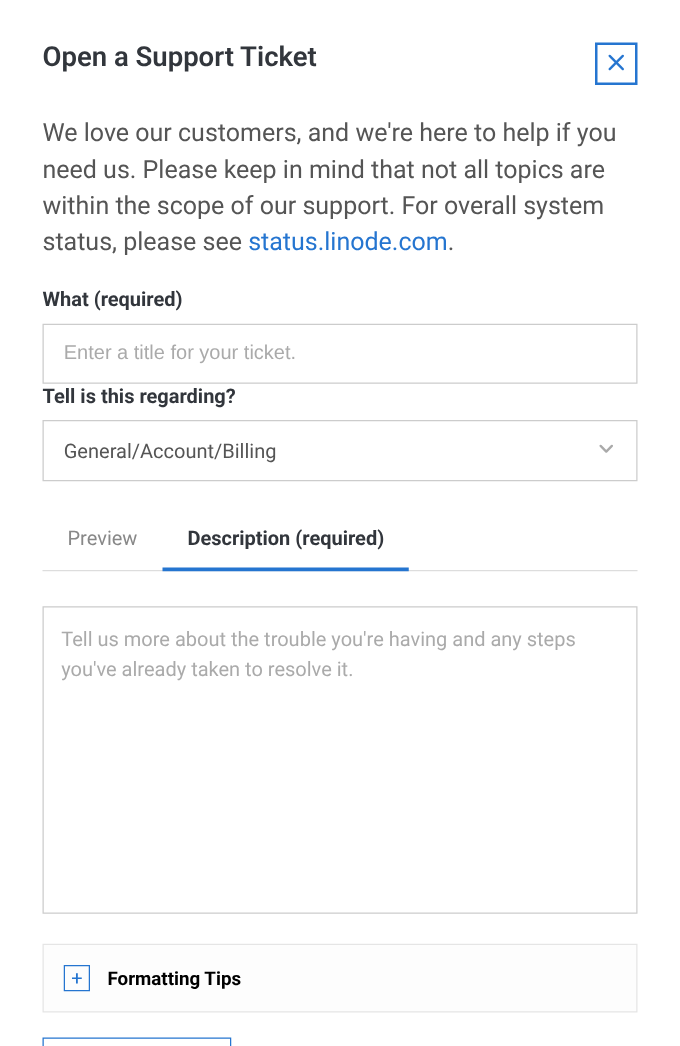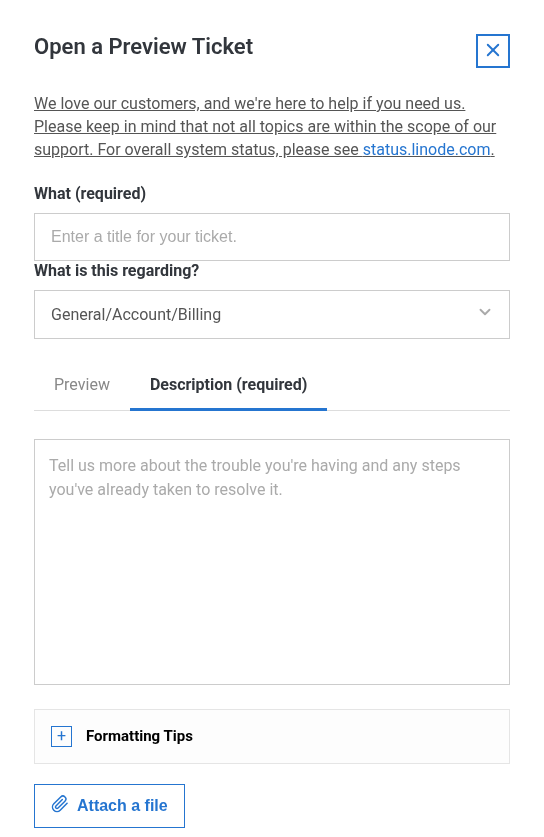--- a/index.html
+++ b/index.html
@@ -34,25 +34,24 @@
       align-items: center;
       justify-content: center;
       cursor: pointer;
       color: #2575d0;
     }
     .close-btn svg {
       width: 18px;
       height: 18px;
     }
     .intro {
-      font-size: 16px;
+      font-size: 20px;
       line-height: 1.45;
       color: #555;
       margin-bottom: 22px;
-      text-decoration: underline;
     }
     .intro a {
       color: #2575d0;
       text-decoration: none;
     }
     .field-label {
       font-size: 16px;
       font-weight: 700;
       color: #32363c;
       margin-bottom: 10px;
@@ -167,39 +166,39 @@
       width: 18px;
       height: 18px;
     }
   </style>
 </head>
 <body>
 
 
 
 <div class="header">
-  <h1 class="title">Open a Preview Ticket</h1>
+  <h1 class="title">Open a Support Ticket</h1>
   <button class="close-btn">
     <span>
       <svg viewBox="0 0 24 24" fill="none" stroke="currentColor" stroke-width="2.5" stroke-linecap="round">
         <line x1="5" y1="5" x2="19" y2="19"></line>
         <line x1="19" y1="5" x2="5" y2="19"></line>
       </svg>
     </span>
   </button>
 </div>
 
 <p class="intro">
   <span>We love our customers, and we're here to help if you need us. Please keep in mind that not all topics are within the scope of our support. For overall system status, please see </span><a href="#">status.linode.com</a><span>.</span>
 </p>
 
 <label class="field-label">What (required)</label>
 <input type="text" class="text-input" placeholder="Enter a title for your ticket." style="">
 
-<label class="field-label">What is this regarding?</label>
+<label class="field-label">Tell is this regarding?</label>
 <div class="select-wrap">
   <div class="select-input">General/Account/Billing</div>
   <span class="select-chevron">
     <svg width="18" height="18" viewBox="0 0 24 24" fill="none" stroke="currentColor" stroke-width="2.5" stroke-linecap="round" stroke-linejoin="round">
       <polyline points="6 9 12 15 18 9"></polyline>
     </svg>
   </span>
 </div>
 
 <div class="tabs">

